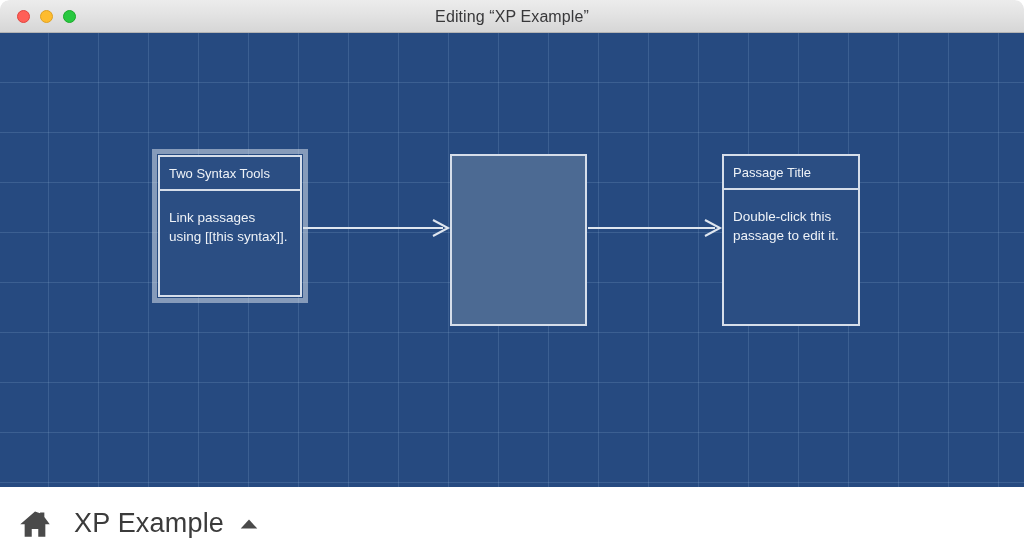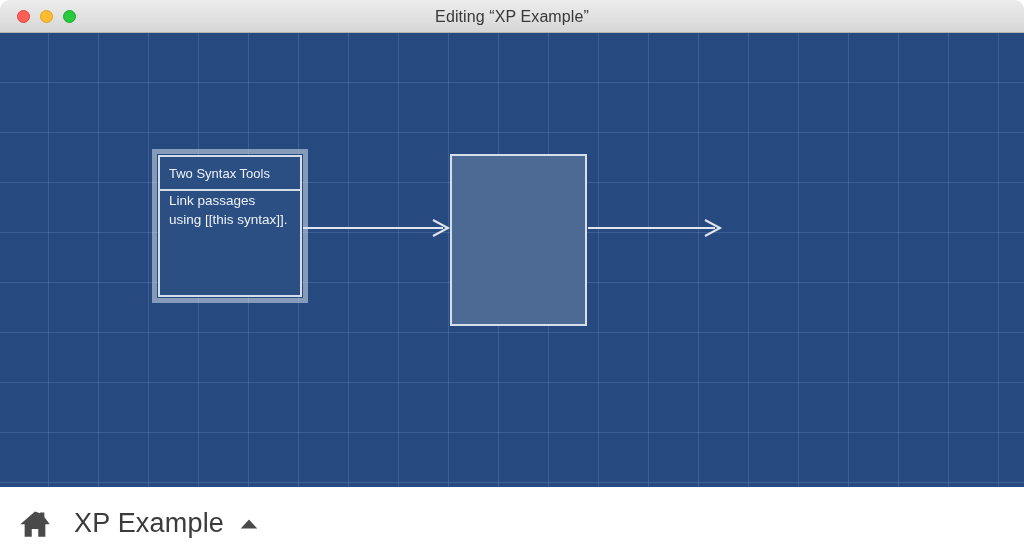--- a/index.html
+++ b/index.html
@@ -102,21 +102,21 @@
     padding: 0 9px;
     font-size: 13px;
     color: #eef2f7;
     border-bottom: 2px solid #d6deea;
     white-space: nowrap;
     overflow: hidden;
   }
 
   .passage-body {
     flex: 1;
-    padding: 1px 9px 0 9px;
+    padding: 18px 9px 0 9px;
     font-size: 13.5px;
     line-height: 18.5px;
     color: #eef2f7;
     overflow: hidden;
     word-wrap: break-word;
   }
 
   
   #bottombar {
     position: absolute;
@@ -167,20 +167,24 @@
     </svg>
 
     <div class="passage selected" style="left:158px; top:122px; width:144px; height:142px;">
       <div class="passage-title">Two Syntax Tools</div>
       <div class="passage-body">Link passages using [[this syntax]].</div>
     </div>
 
     <div class="passage highlight" style="left:450px; top:121px; width:137px; height:172px;">
     </div>
 
+    <div class="passage" style="left:722px; top:121px; width:138px; height:172px;">
+      <div class="passage-title">Passage Title</div>
+      <div class="passage-body">Double-click this passage to edit it.</div>
+    </div>
 
   </div>
 
   <div id="bottombar">
 
     <svg id="home-icon" viewBox="0 0 24 24">
       <path fill="#4a4a4a" d="M12 3.2 1.6 12.2h3.1V21h5.0v-5.4h4.6V21h5.0v-8.8h3.1L18.6 7.0V3.9h-3.0v0.5z"></path>
     </svg>
 
     <div id="story-name">XP Example</div>

